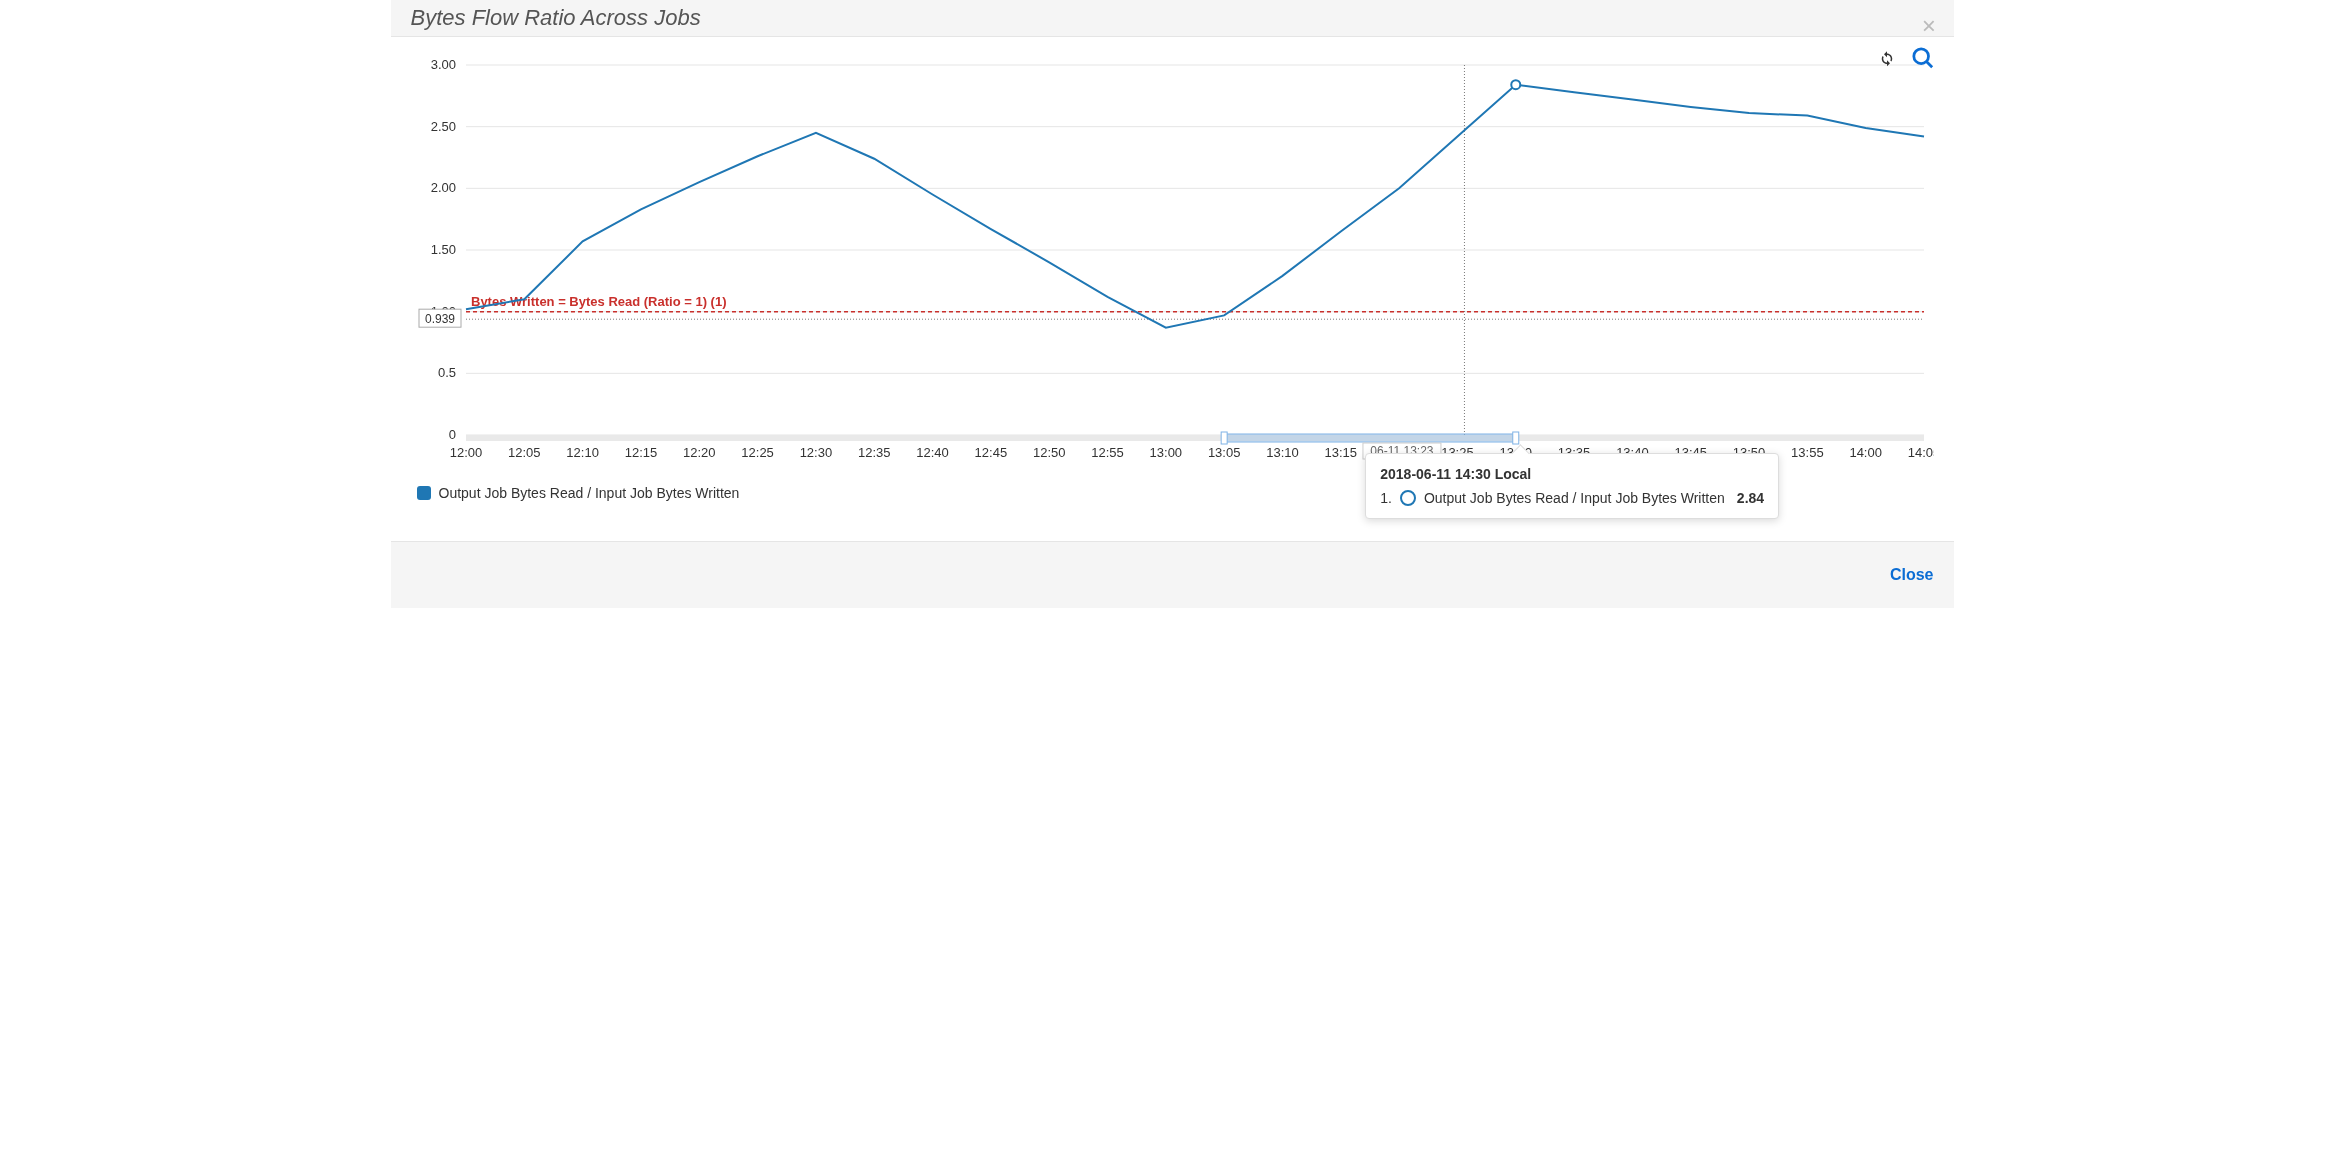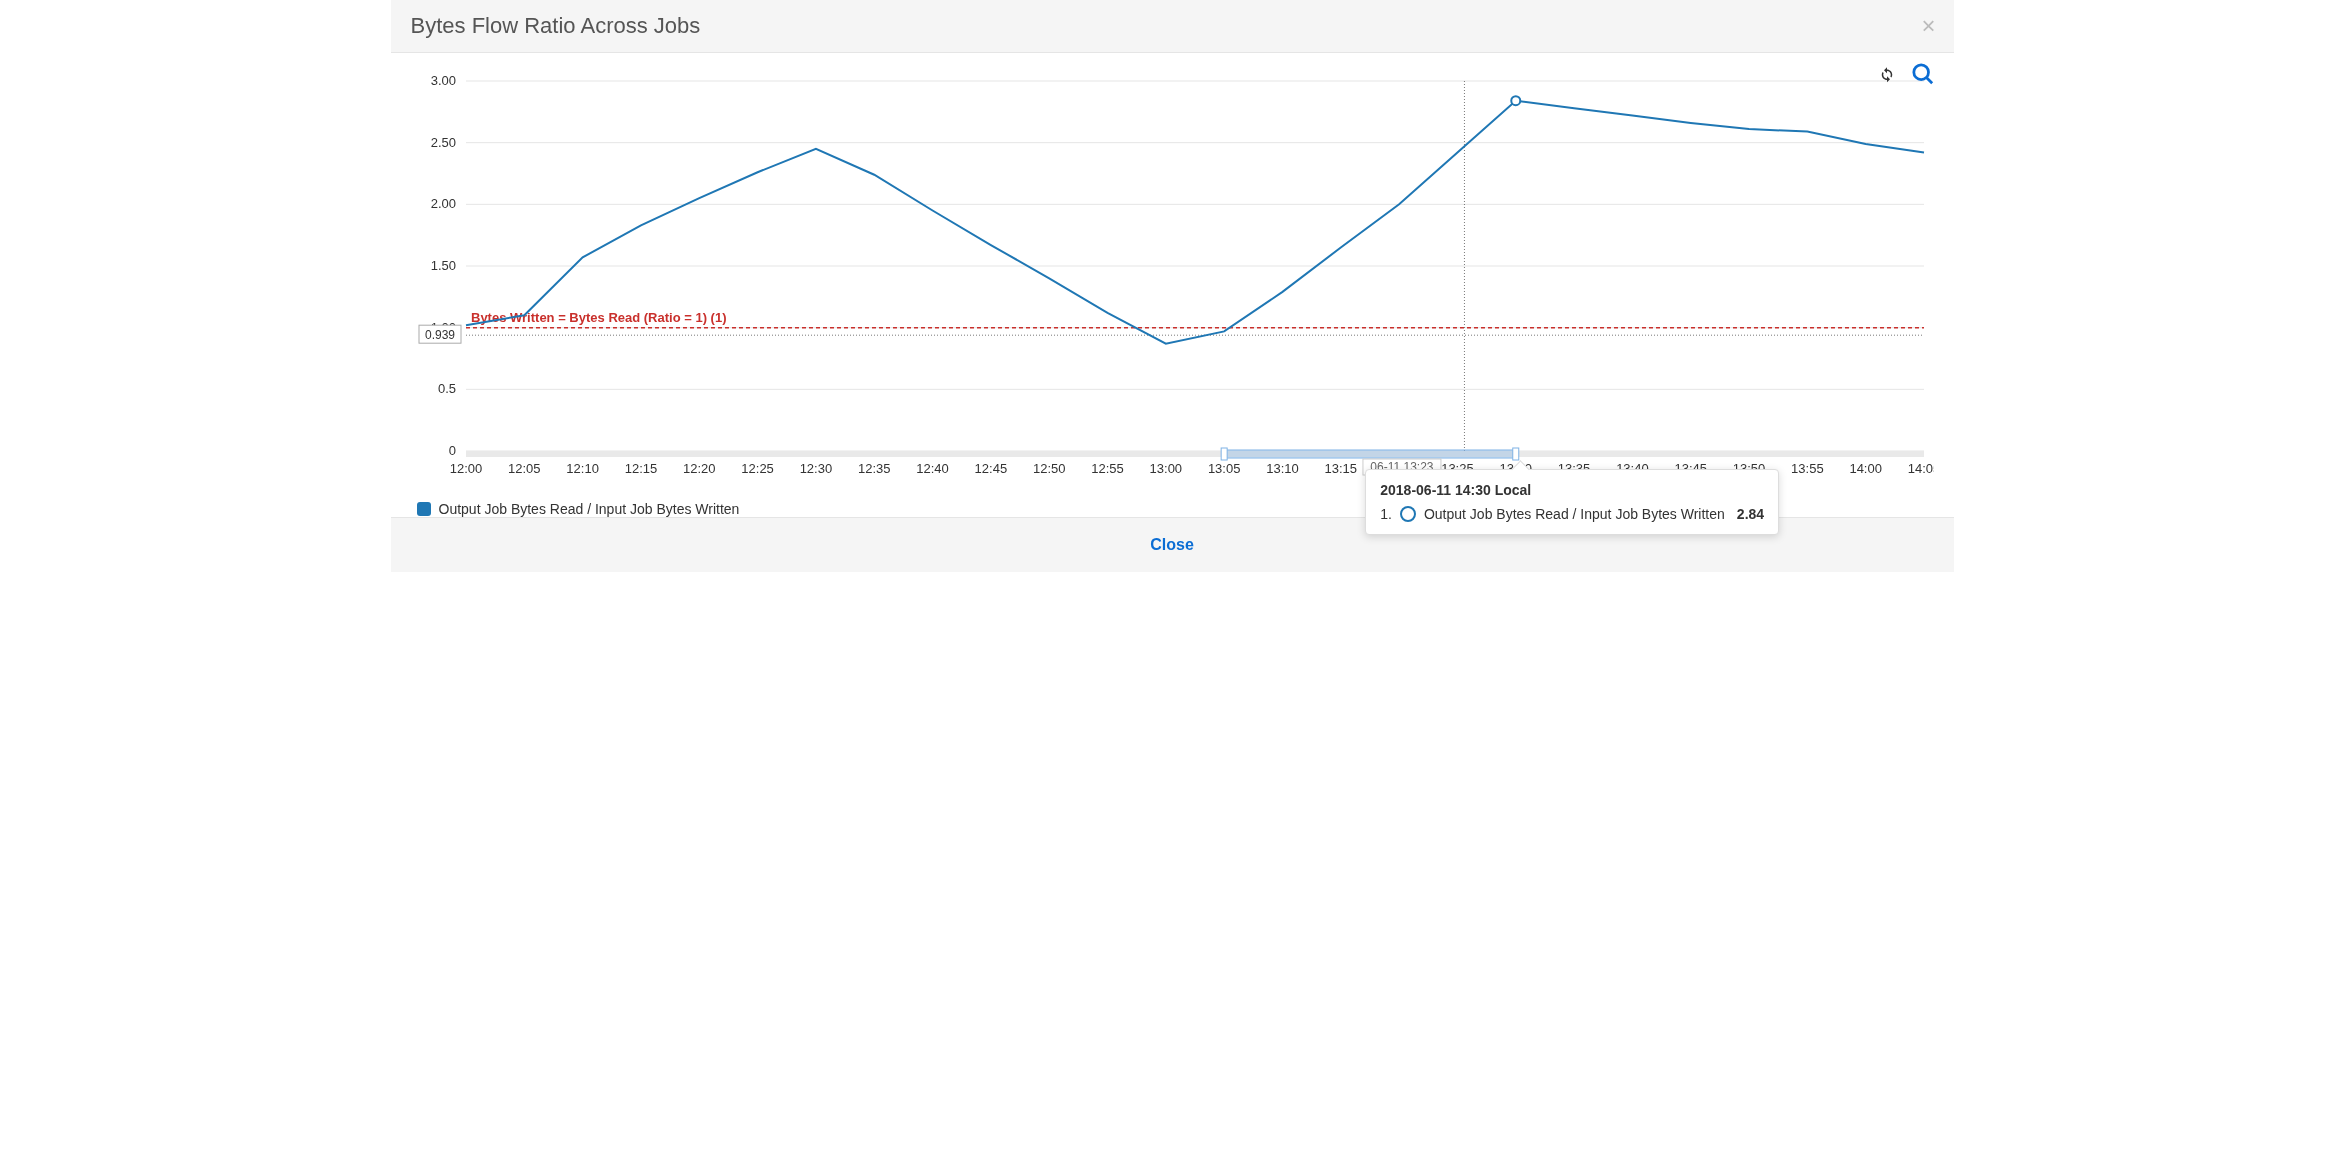--- a/index.html
+++ b/index.html
@@ -1,26 +1,26 @@
 <!DOCTYPE html>
 <html><head>
 <meta charset="utf-8">
 <style>
   html,body{margin:0;padding:0;font-family:"Helvetica Neue",Helvetica,Arial,sans-serif;color:#333;background:#fff;}
   .modal{width:1563px;margin:0 auto;background:#fff;position:relative;}
-  .modal-header{background:#f5f5f5;border-bottom:1px solid #e5e5e5;padding:13px 20px;position:relative;}
+  .modal-header{background:#f5f5f5;border-bottom:1px solid #e5e5e5;padding:5px 20px;position:relative;font-style:italic;}
   .modal-title{font-size:22px;font-weight:500;color:#555;}
   .modal-close{position:absolute;right:18px;top:12px;font-size:24px;color:#bbb;cursor:pointer;}
   .modal-body{padding:0 20px 0 20px;position:relative;}
   .toolbar{position:absolute;right:20px;top:10px;display:flex;gap:16px;align-items:center;z-index:10;}
   .toolbar .icon{cursor:pointer;display:inline-flex;}
   .chart-wrap{padding-top:18px;}
   .legend{display:flex;align-items:center;gap:8px;font-size:14px;color:#333;margin-top:6px;margin-left:6px;}
   .legend-swatch{width:14px;height:14px;background:#1f77b4;border-radius:3px;}
-  .modal-footer{background:#f5f5f5;border-top:1px solid #e5e5e5;padding:18px 20px;text-align:center;}
+  .modal-footer{background:#f5f5f5;border-top:1px solid #e5e5e5;padding:24px 20px;text-align:right;margin-top:40px;}
   .btn-close{color:#0b6dd4;font-weight:700;font-size:16px;cursor:pointer;}
   .tooltip-box{position:absolute;background:#fff;border:1px solid #ddd;border-radius:4px;box-shadow:0 2px 8px rgba(0,0,0,0.15);padding:12px 14px;font-size:14px;min-width:300px;}
   .tooltip-box .tt-time{font-weight:700;margin-bottom:8px;}
   .tooltip-box .tt-row{display:flex;align-items:center;gap:8px;}
   .tooltip-box .tt-marker{width:12px;height:12px;border:2px solid #1f77b4;border-radius:50%;display:inline-block;}
   .tooltip-box .tt-val{font-weight:700;margin-left:4px;text-align:center;}
   .tooltip-caret{position:absolute;top:-7px;left:148px;width:12px;height:12px;background:#fff;border-left:1px solid #ddd;border-top:1px solid #ddd;transform:rotate(45deg);}
   .brush-handle{fill:#fff;stroke:#7fb2e5;stroke-width:1;}
   .brush-rect{fill:rgba(127,178,229,0.35);stroke:#7fb2e5;}
   .brush-label{fill:#666;font-size:12px;}

